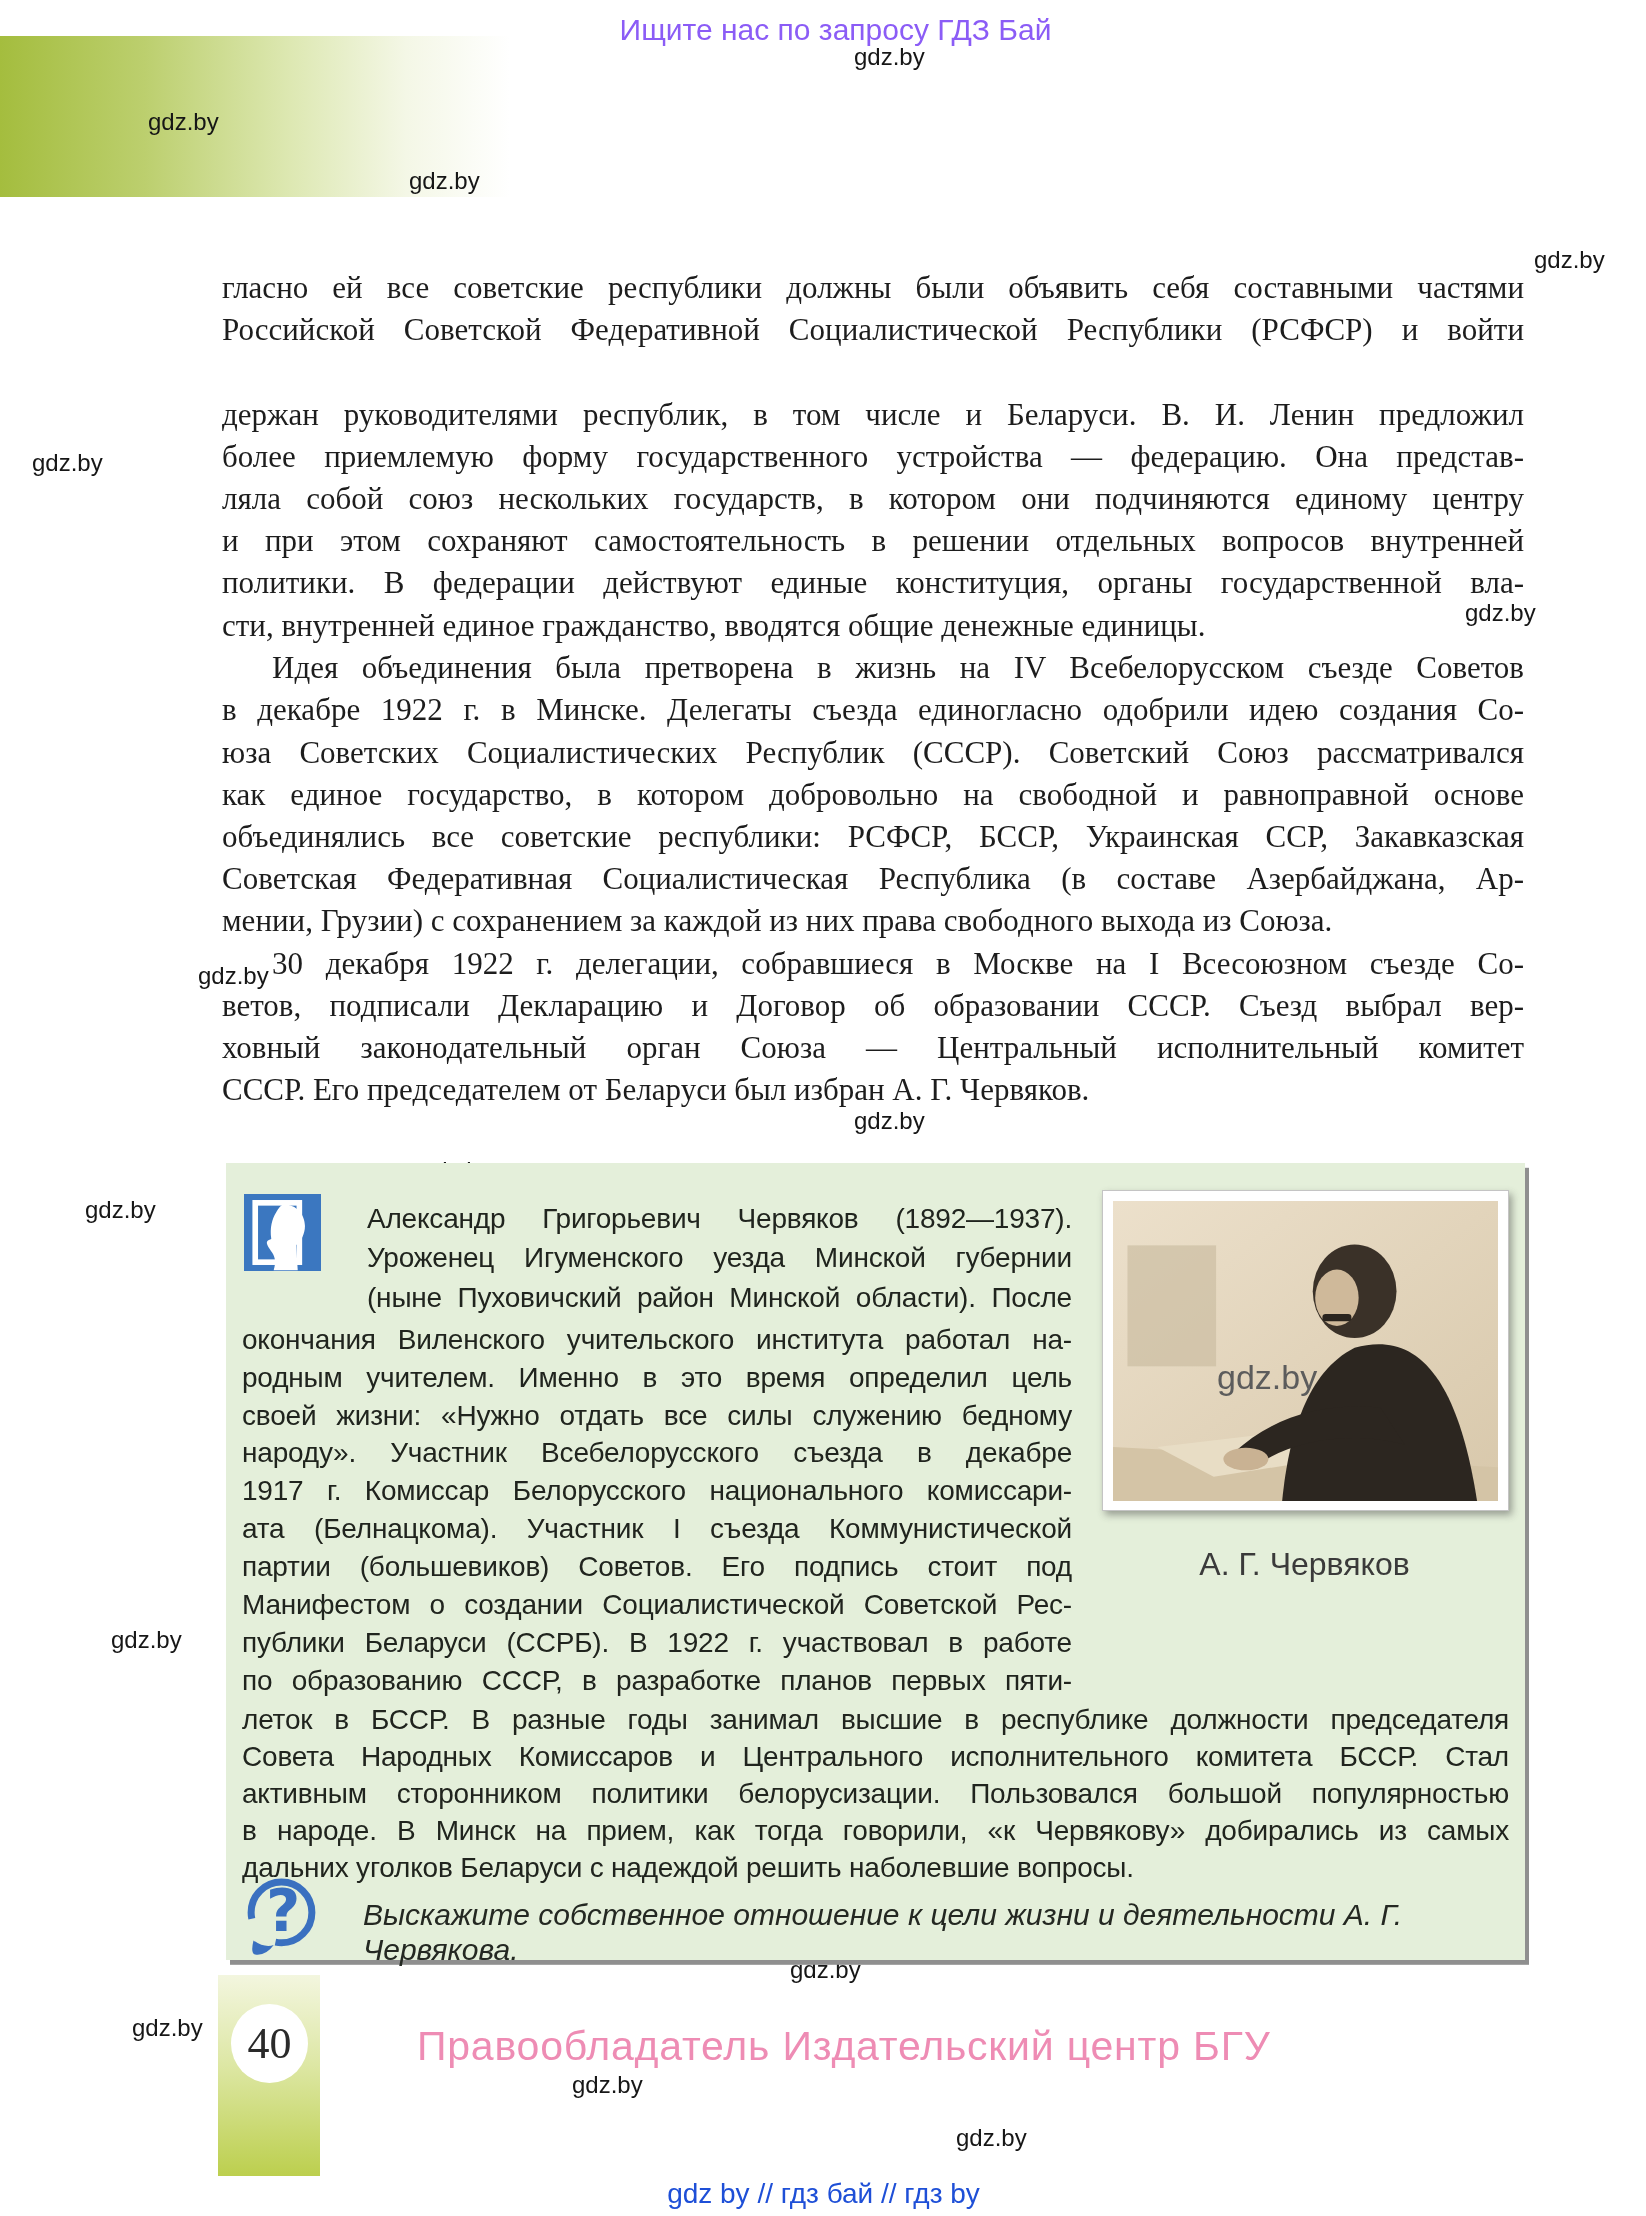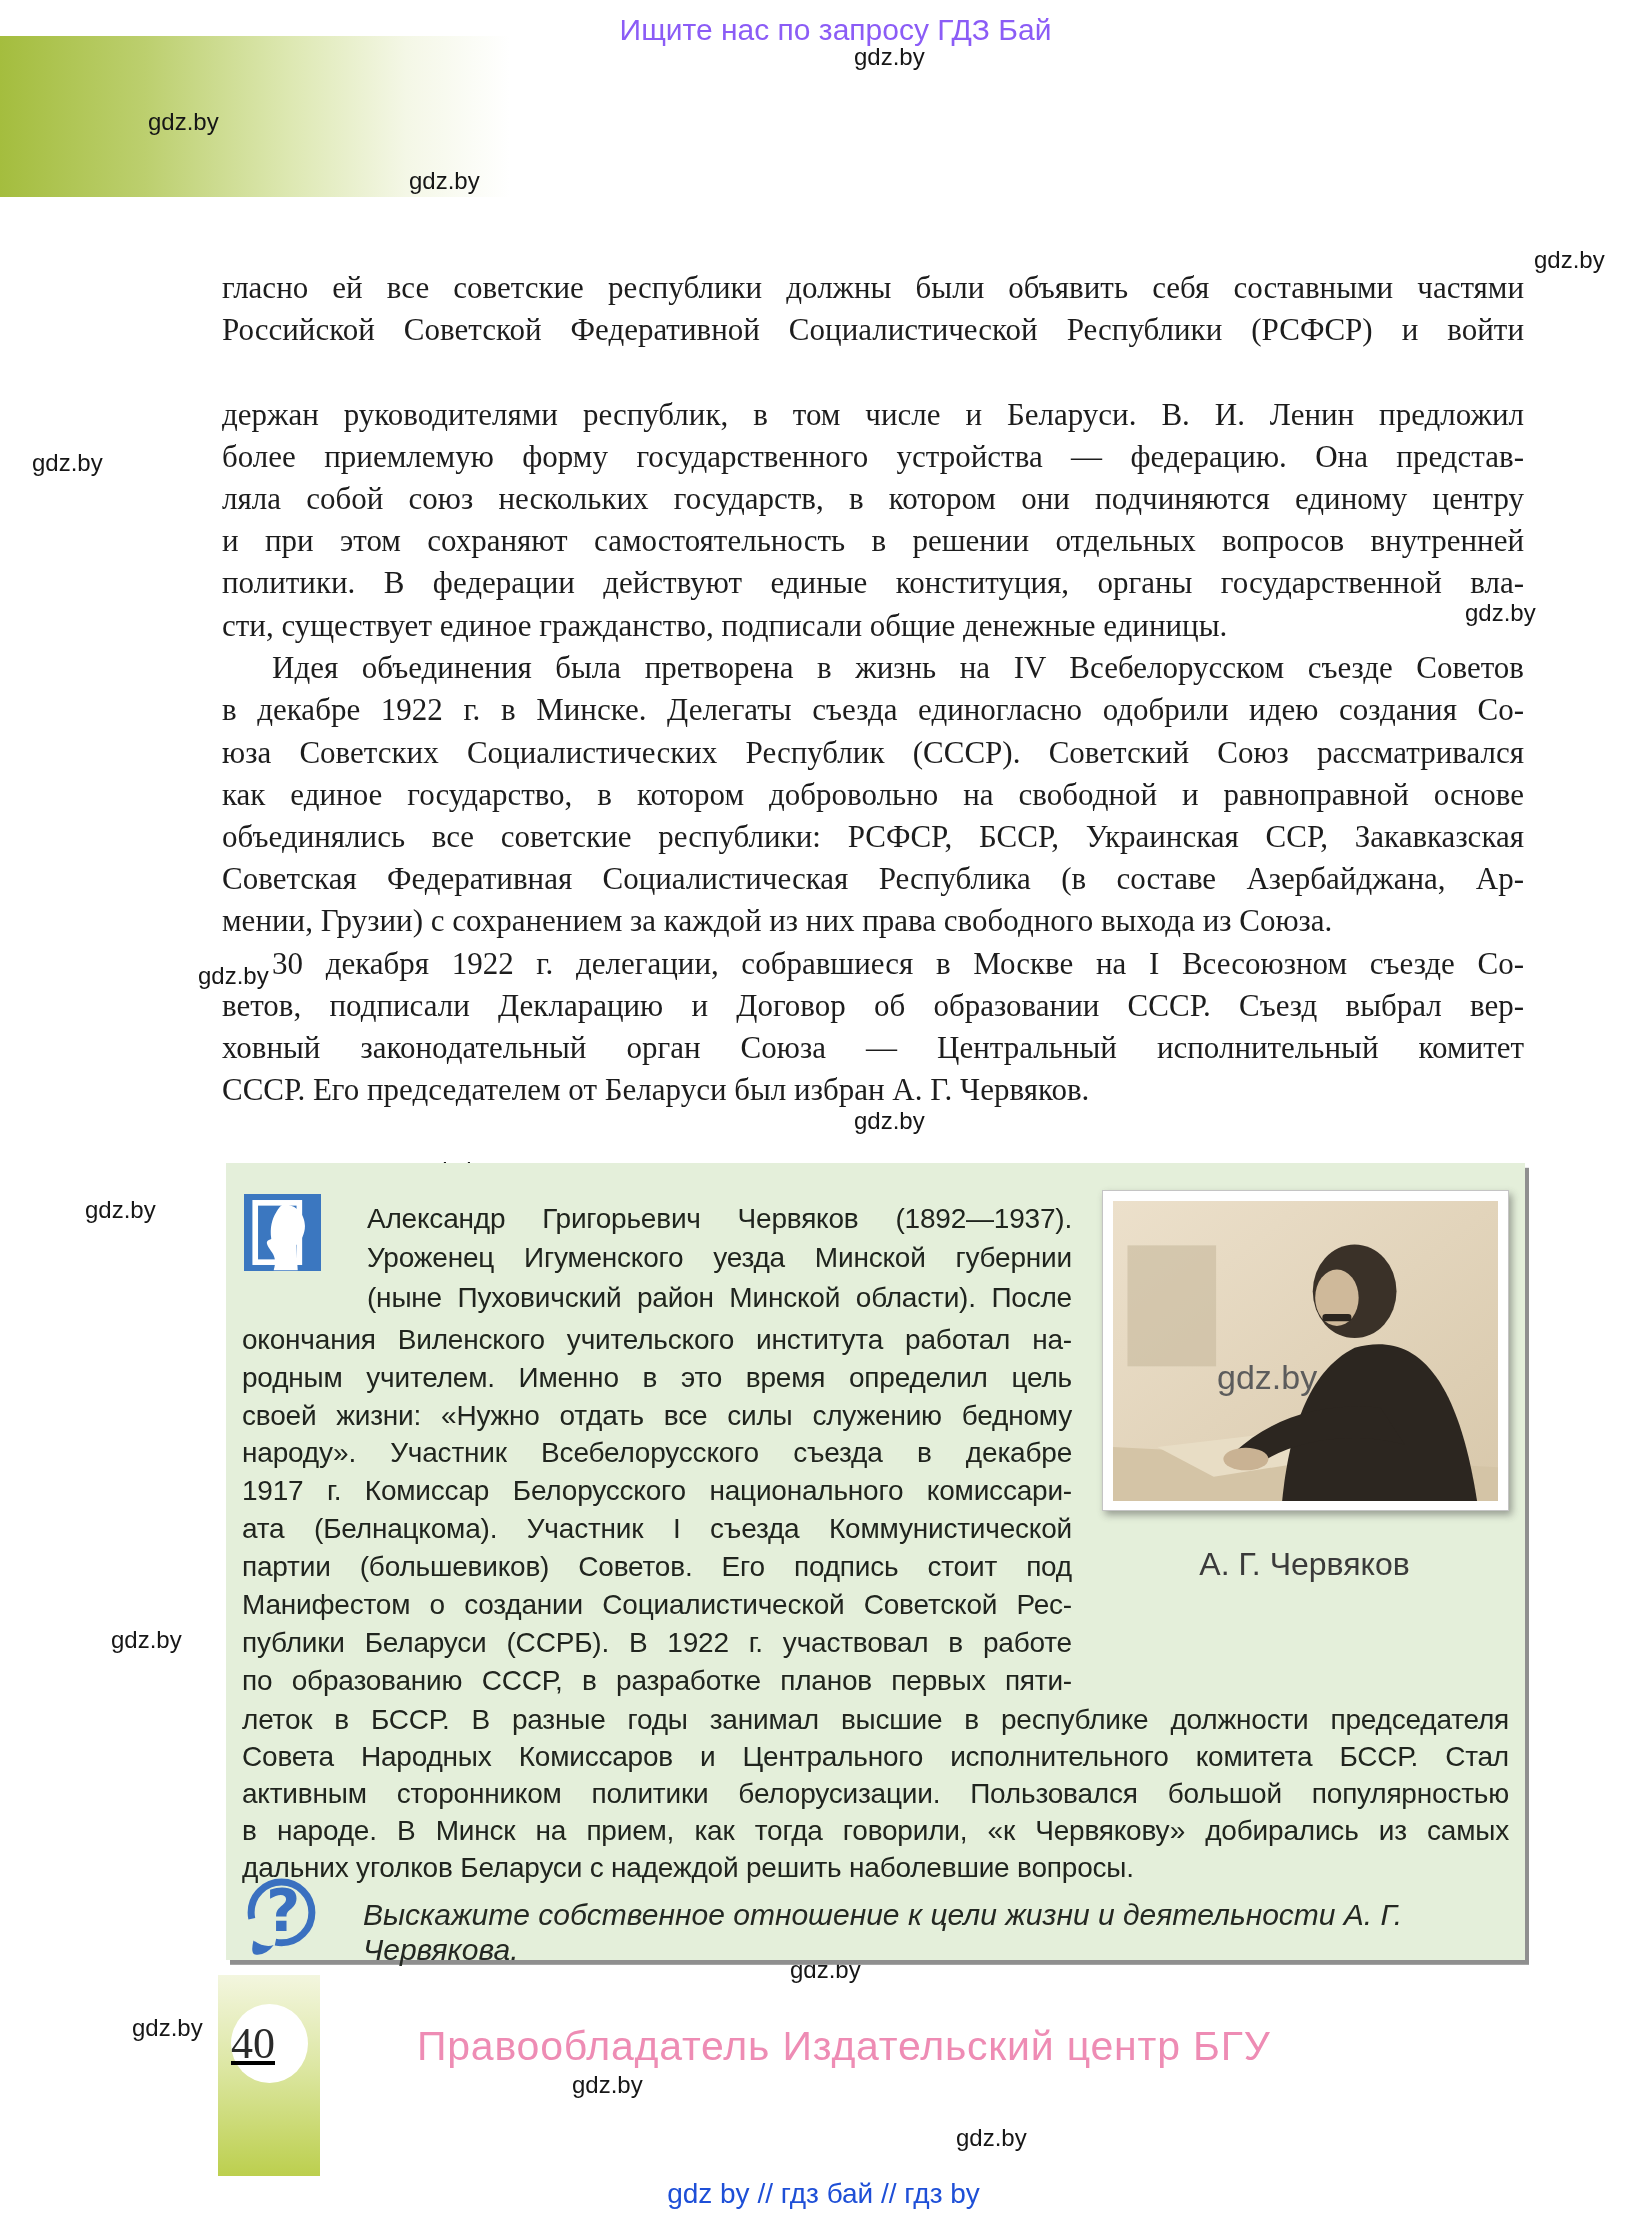--- a/index.html
+++ b/index.html
@@ -33,21 +33,21 @@
   
   .photo-frame{position:absolute;left:1102px;top:1190px;width:405px;height:319px;
     background:#ffffff;border:0.8px solid #c4c4c4;box-shadow:3.2px 4px 7.3px rgba(60,60,60,.45);}
   .photo-frame svg{position:absolute;left:9.7px;top:9.7px;}
   .photo-caption{position:absolute;left:1102px;top:1546px;width:405px;text-align:center;
     font-size:32px;color:#3a3a3a;}
   
   .bar-bottom{position:absolute;left:218px;top:1975px;width:102px;height:201px;
     background:linear-gradient(180deg,#f3f6df 0%,#dde7a4 45%,#bccf4e 100%);}
   .page-ellipse{position:absolute;left:231px;top:2004px;width:77px;height:79px;
-    background:#ffffff;border-radius:50%;display:flex;align-items:center;text-decoration:underline;}
+    background:#ffffff;border-radius:50%;display:flex;align-items:center;justify-content:center;}
   .page-num{font-family:"Liberation Serif",serif;font-size:44px;color:#2a2a2a;}
   
   .copyright{position:absolute;left:417px;top:2023px;font-size:41px;letter-spacing:0.8px;color:#ee8cb4;}
   .footer-links{position:absolute;left:0;top:2178px;width:100%;text-align:center;
     font-size:28px;color:#1e4fd7;}
 </style>
 </head>
 <body>
 
 <div id="page">
@@ -73,21 +73,21 @@
   <span class="wm" style="left:572px;top:2073px">gdz.by</span>
   <span class="wm" style="left:956px;top:2126px">gdz.by</span>
 
   <div class="bl" style="top:268px"><span>гласно ей все советские республики должны были объявить себя составными частями</span><span class="b"></span><span></span></div>
   <div class="bl" style="top:310px"><span>Российской Советской Федеративной Социалистической Республики (РСФСР) и войти</span><span class="b"></span><span></span></div>
   <div class="bl" style="top:395px"><span>держан руководителями республик, в том числе и Беларуси. В. И. Ленин предложил</span><span class="b"></span><span></span></div>
   <div class="bl" style="top:437px"><span>более приемлемую форму государственного устройства — </span><span class="b">федерацию.</span><span> Она представ-</span></div>
   <div class="bl" style="top:479px"><span>ляла собой союз нескольких государств, в котором они подчиняются единому центру</span><span class="b"></span><span></span></div>
   <div class="bl" style="top:521px"><span>и при этом сохраняют самостоятельность в решении отдельных вопросов внутренней</span><span class="b"></span><span></span></div>
   <div class="bl" style="top:563px"><span>политики. В федерации действуют единые конституция, органы государственной вла-</span><span class="b"></span><span></span></div>
-  <div class="bl pl" style="top:606px"><span>сти, существует единое гражданство, подписали общие денежные единицы.</span><span class="b"></span><span></span></div>
+  <div class="bl pl" style="top:606px"><span>сти, внутренней единое гражданство, вводятся общие денежные единицы.</span><span class="b"></span><span></span></div>
   <div class="bl ind" style="top:648px"><span>Идея объединения была претворена в жизнь на IV Всебелорусском съезде Советов</span><span class="b"></span><span></span></div>
   <div class="bl" style="top:690px"><span>в декабре 1922 г. в Минске. Делегаты съезда единогласно одобрили идею создания Со-</span><span class="b"></span><span></span></div>
   <div class="bl" style="top:733px"><span>юза Советских Социалистических Республик (СССР). Советский Союз рассматривался</span><span class="b"></span><span></span></div>
   <div class="bl" style="top:775px"><span>как единое государство, в котором добровольно на свободной и равноправной основе</span><span class="b"></span><span></span></div>
   <div class="bl" style="top:817px"><span>объединялись все советские республики: РСФСР, БССР, Украинская ССР, Закавказская</span><span class="b"></span><span></span></div>
   <div class="bl" style="top:859px"><span>Советская Федеративная Социалистическая Республика (в составе Азербайджана, Ар-</span><span class="b"></span><span></span></div>
   <div class="bl pl" style="top:901px"><span>мении, Грузии) с сохранением за каждой из них права свободного выхода из Союза.</span><span class="b"></span><span></span></div>
   <div class="bl ind" style="top:944px"><span>30 декабря </span><span class="b">1922 г.</span><span> делегации, собравшиеся в Москве на I Всесоюзном съезде Со-</span></div>
   <div class="bl" style="top:986px"><span>ветов, подписали Декларацию и Договор об образовании СССР. Съезд выбрал вер-</span><span class="b"></span><span></span></div>
   <div class="bl" style="top:1028px"><span>ховный законодательный орган Союза — Центральный исполнительный комитет</span><span class="b"></span><span></span></div>

